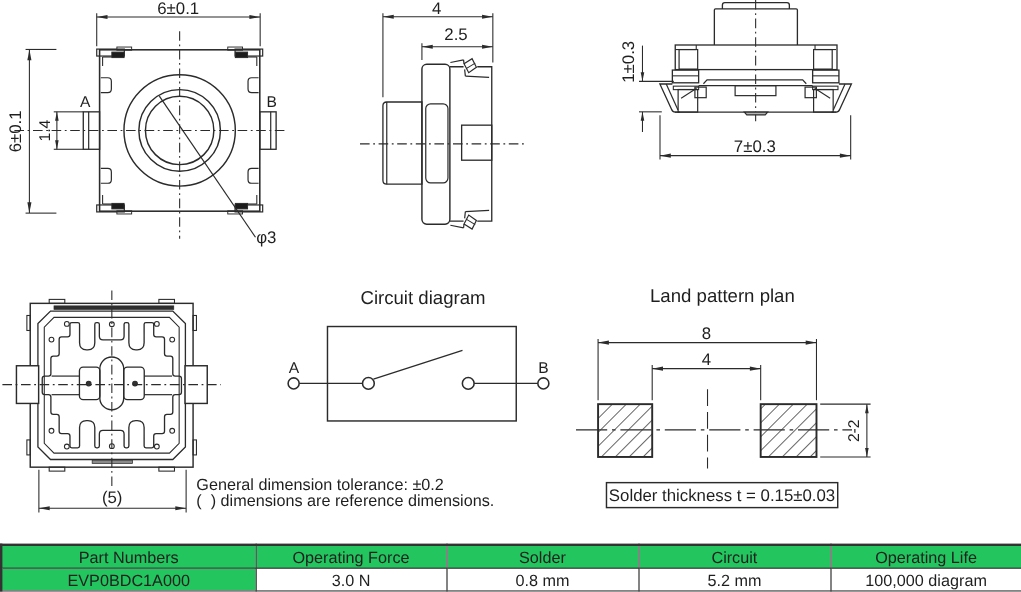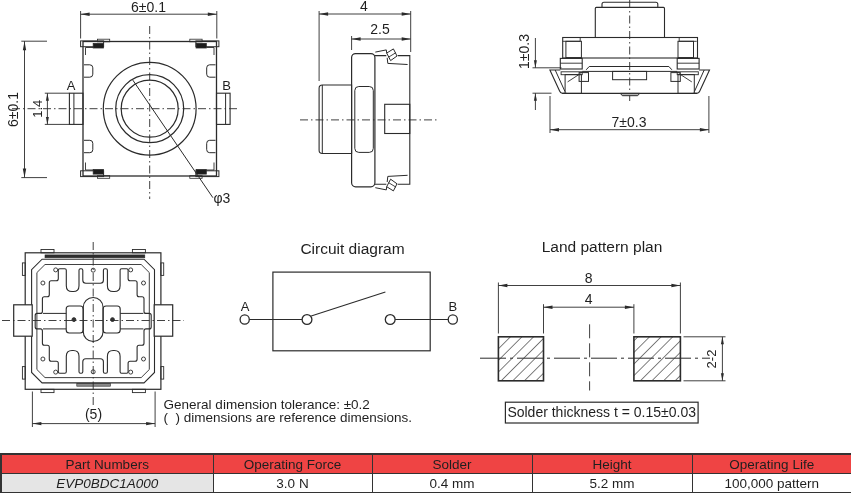--- a/index.html
+++ b/index.html
@@ -1,22 +1,22 @@
 <!DOCTYPE html>
 <html><head>
 <meta charset="utf-8">
 <style>
 html,body{margin:0;padding:0;background:#fff;-webkit-font-smoothing:antialiased;}
 *{-webkit-font-smoothing:antialiased;}
 #page{position:relative;width:851px;height:493px;background:#fff;font-family:"Liberation Sans",sans-serif;}
 svg text{font-family:"Liberation Sans",sans-serif;}
 table{border-collapse:collapse;table-layout:fixed;position:absolute;left:0px;top:453px;width:851px;font-size:13.5px;color:#1f1f1f;border:2px solid #333;}
 td{border:1px solid #333;text-align:center;padding:0;height:18px;overflow:hidden;white-space:nowrap;}
-tr.hd td{background:#ef4444;text-align:center;}
-td.pn{background:#e5e5e5;font-style:italic;}
+tr.hd td{background:#22c55e;text-align:center;}
+td.pn{background:#22c55e;}
 </style>
 </head>
 <body>
 <div id="page">
 <svg width="851" height="493" viewBox="0 0 851 493">
 <defs>
 <pattern id="hatch" width="8.2" height="8.2" patternUnits="userSpaceOnUse" patternTransform="rotate(45)">
 <line x1="0" y1="0" x2="0" y2="8.2" stroke="#3a3a3a" stroke-width="1.3"></line>
 </pattern>
 </defs>
@@ -352,26 +352,26 @@
         <col style="width:160px">
         <col style="width:160px">
         <col style="width:160px">
       </colgroup>
 
 <tbody>
         <tr class="hd">
           <td>Part Numbers</td>
           <td>Operating Force</td>
           <td>Solder</td>
-          <td>Height</td>
+          <td>Circuit</td>
           <td>Operating Life</td>
         </tr>
 
 <tr>
           <td class="pn">EVP0BDC1A000</td>
           <td>3.0 N</td>
-          <td>0.4 mm</td>
+          <td>0.8 mm</td>
           <td>5.2 mm</td>
-          <td>100,000 pattern</td>
+          <td>100,000 diagram</td>
         </tr>
 </tbody>
     </table>
 </div>
 
 </body></html>

